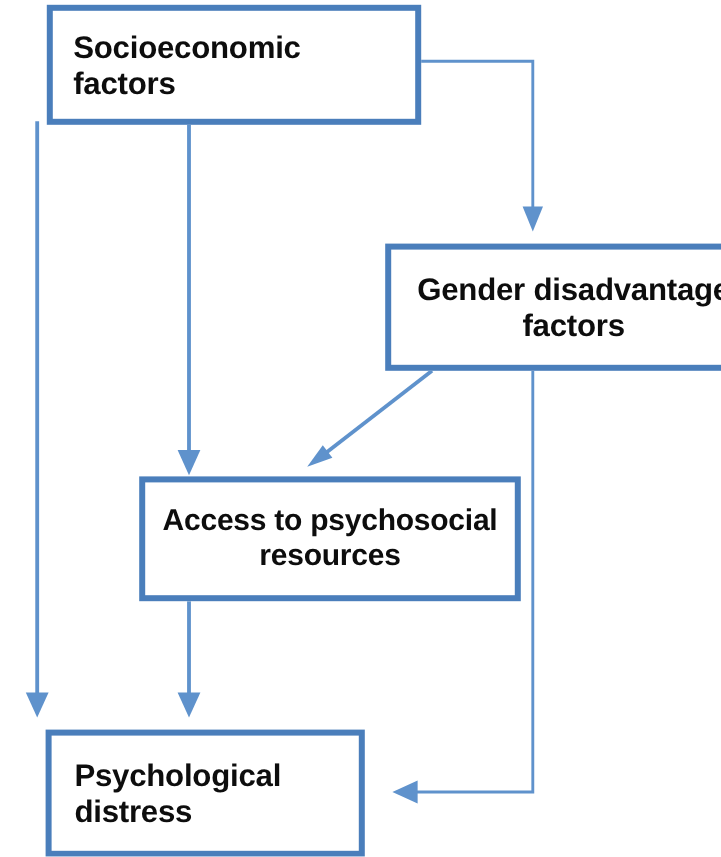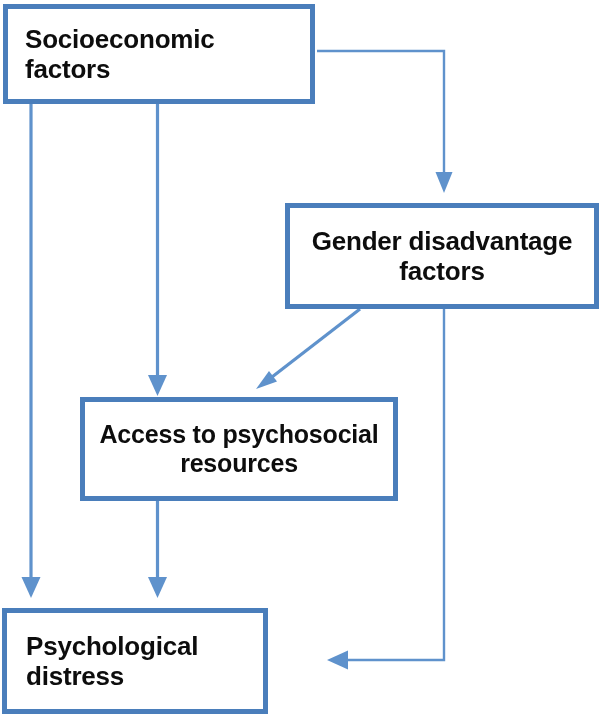--- a/index.html
+++ b/index.html
@@ -29,20 +29,21 @@
   .node {
     position: absolute;
     box-sizing: border-box;
     background: #ffffff;
     border: 5px solid #4a7ebb;
     display: flex;
     align-items: center;
     justify-content: center;
     text-align: center;
     z-index: 2;
+    margin-left: 36px;
   }
   .node-label {
     display: block;
     color: #0d0d0d;
     font-weight: 700;
     font-size: 26px;
     line-height: 1.16;
     letter-spacing: -0.2px;
     padding: 0 10px;
     white-space: pre-line;

